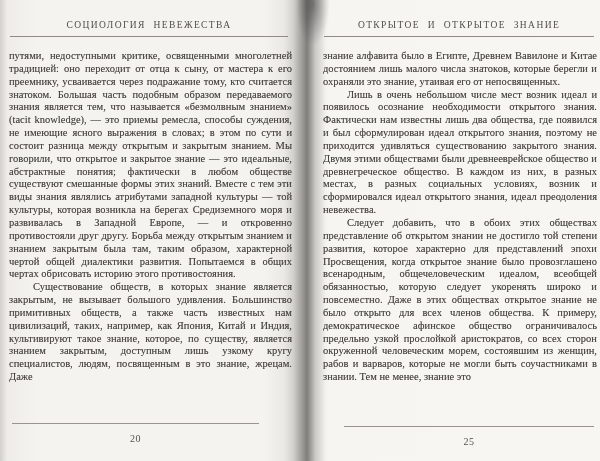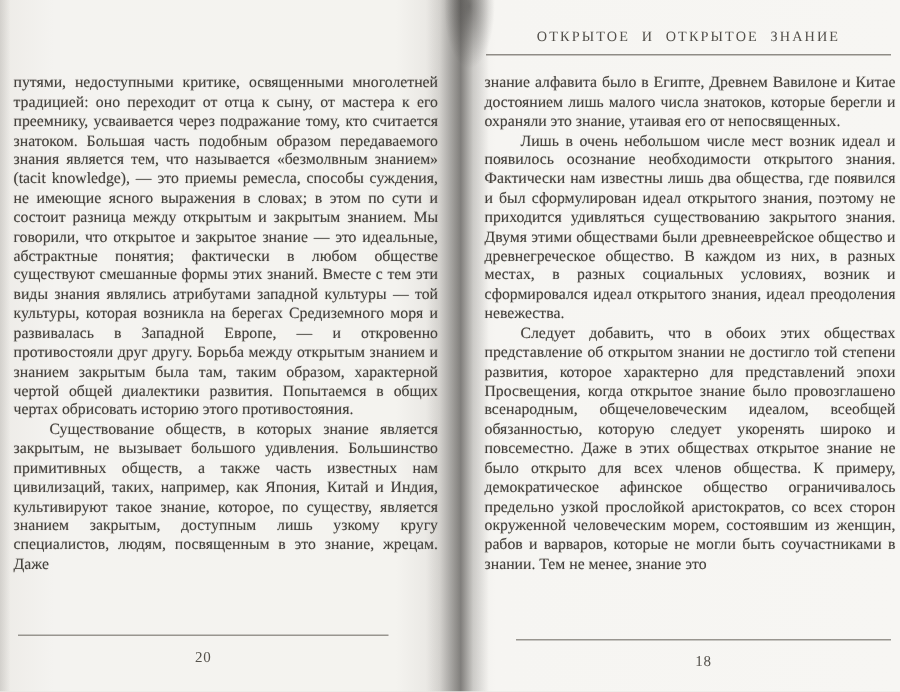--- a/index.html
+++ b/index.html
@@ -97,39 +97,40 @@
   }
 </style>
 </head>
 <body>
 
 <div class="spread">
 
   <div class="edge-left"></div>
 
   <div class="page page-left">
+    <div class="running-head">СОЦИОЛОГИЯ НЕВЕЖЕСТВА</div>
 
     <div class="text-block">
       <p class="para">путями, недоступными критике, освященными многолетней традицией: оно переходит от отца к сыну, от мастера к его преемнику, усваивается через подражание тому, кто считается знатоком. Большая часть подобным образом передаваемого знания является тем, что называется «безмолвным знанием» (tacit knowledge), — это приемы ремесла, способы суждения, не имеющие ясного выражения в словах; в этом по сути и состоит разница между открытым и закрытым знанием. Мы говорили, что открытое и закрытое знание — это идеальные, абстрактные понятия; фактически в любом обществе существуют смешанные формы этих знаний. Вместе с тем эти виды знания являлись атрибутами западной культуры — той культуры, которая возникла на берегах Средиземного моря и развивалась в Западной Европе, — и откровенно противостояли друг другу. Борьба между открытым знанием и знанием закрытым была там, таким образом, характерной чертой общей диалектики развития. Попытаемся в общих чертах обрисовать историю этого противостояния.</p>
       <p class="para indented">Существование обществ, в которых знание является закрытым, не вызывает большого удивления. Большинство примитивных обществ, а также часть известных нам цивилизаций, таких, например, как Япония, Китай и Индия, культивируют такое знание, которое, по существу, является знанием закрытым, доступным лишь узкому кругу специалистов, людям, посвященным в это знание, жрецам. Даже</p>
     </div>
 
     <div class="footer-rule"></div>
     <div class="page-number">20</div>
   </div>
 
   <div class="page page-right">
     <div class="running-head">ОТКРЫТОЕ И ОТКРЫТОЕ ЗНАНИЕ</div>
 
     <div class="text-block">
       <p class="para">знание алфавита было в Египте, Древнем Вавилоне и Китае достоянием лишь малого числа знатоков, которые берегли и охраняли это знание, утаивая его от непосвященных.</p>
       <p class="para indented">Лишь в очень небольшом числе мест возник идеал и появилось осознание необходимости открытого знания. Фактически нам известны лишь два общества, где появился и был сформулирован идеал открытого знания, поэтому не приходится удивляться существованию закрытого знания. Двумя этими обществами были древнееврейское общество и древнегреческое общество. В каждом из них, в разных местах, в разных социальных условиях, возник и сформировался идеал открытого знания, идеал преодоления невежества.</p>
       <p class="para indented">Следует добавить, что в обоих этих обществах представление об открытом знании не достигло той степени развития, которое характерно для представлений эпохи Просвещения, когда открытое знание было провозглашено всенародным, общечеловеческим идеалом, всеобщей обязанностью, которую следует укоренять широко и повсеместно. Даже в этих обществах открытое знание не было открыто для всех членов общества. К примеру, демократическое афинское общество ограничивалось предельно узкой прослойкой аристократов, со всех сторон окруженной человеческим морем, состоявшим из женщин, рабов и варваров, которые не могли быть соучастниками в знании. Тем не менее, знание это</p>
     </div>
 
     <div class="footer-rule"></div>
-    <div class="page-number">18</div>
+    <div class="page-number">25</div>
   </div>
 
   <div class="gutter"></div>
   <div class="gutter-curl"></div>
 
 </div>
 
 </body></html>

